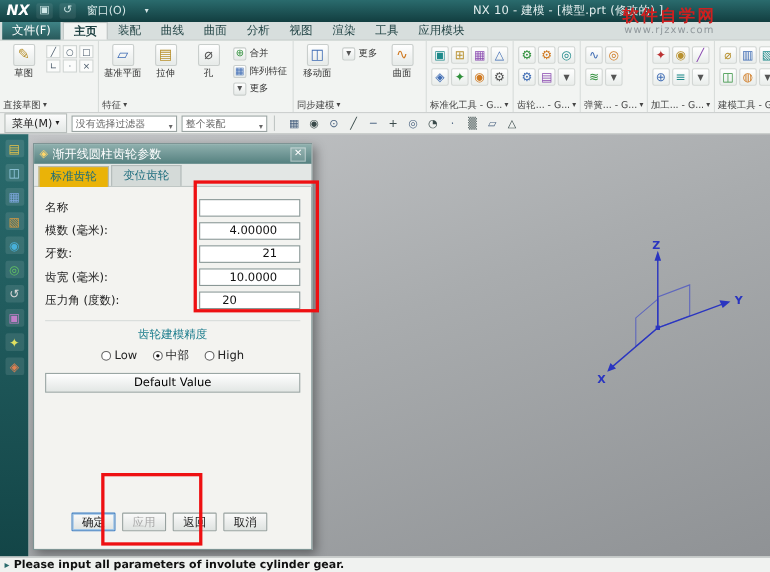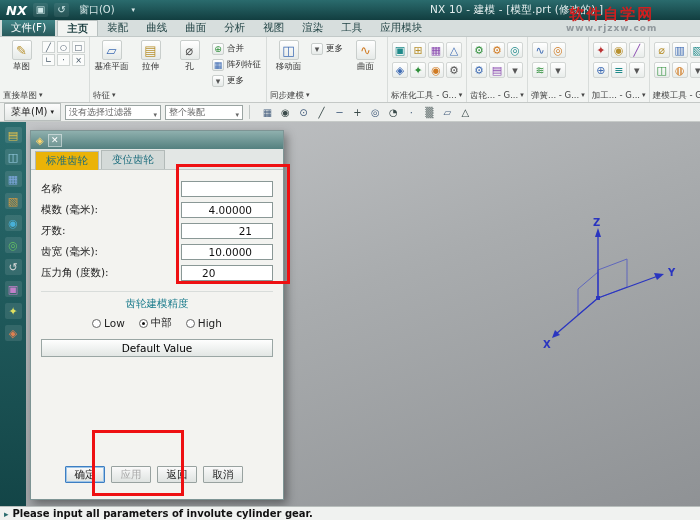--- a/index.html
+++ b/index.html
@@ -81,21 +81,21 @@
   .dbtn{width:40px;height:17px;border:1px solid #98a2a0;background:linear-gradient(#fafafa,#dfe3e1);font-size:10.5px;font-family:inherit;color:#222;border-radius:1px}
   .dbtn.ok{border:1px solid #3d7ec2;box-shadow:0 0 0 1px #9cc4e8 inset}
   .dbtn.disabled{color:#a8a8a8}
 
   
   .redbox{position:absolute;border:3px solid #ee1012;z-index:40;pointer-events:none}
   .rb1{left:150px;top:42px;width:114px;height:120px}
   .rb2{left:66px;top:308px;width:92px;height:66px}
   .watermark{position:absolute;left:566px;top:5px;z-index:100;text-align:center;pointer-events:none;line-height:1.2}
   .wm1{color:#cf1f1f;font-size:15px;font-weight:bold;letter-spacing:2px}
-  .wm2{color:#90989c;font-size:9px;font-weight:bold;letter-spacing:1px}
+  .wm2{color:#90989c;font-size:9px;font-weight:normal;letter-spacing:1px}
   .csys{position:absolute;left:495px;top:92px}
   .statusbar{position:absolute;left:0;right:0;bottom:0;height:14px;background:#f0f2f0;border-top:1px solid #b8bebc;display:flex;align-items:center;padding:0 4px;gap:4px}
   .statusbar .bullet{color:#2a6b6d;font-size:9px}
   .statusbar .msg{font-size:10px;font-weight:bold;color:#111;white-space:nowrap}
 </style>
 </head>
 <body>
 
 <div class="app">
 
@@ -356,20 +356,21 @@
         <g fill="#2a35c0" font-size="10" font-weight="bold" font-family="DejaVu Sans, sans-serif">
           <text x="72" y="12">Z</text>
           <text x="147" y="62">Y</text>
           <text x="22" y="134">X</text>
         </g>
       </svg>
 
       <div class="dialog">
         <div class="dlg-title">
           <span class="dlg-gear">◈</span>
+          <span class="t">渐开线圆柱齿轮参数</span>
           <span class="dlg-close">✕</span>
         </div>
         <div class="dlg-tabs">
           <div class="dtab active">标准齿轮</div>
           <div class="dtab">变位齿轮</div>
         </div>
         <div class="dlg-body">
 
           <div class="frow">
             <label>名称</label>

